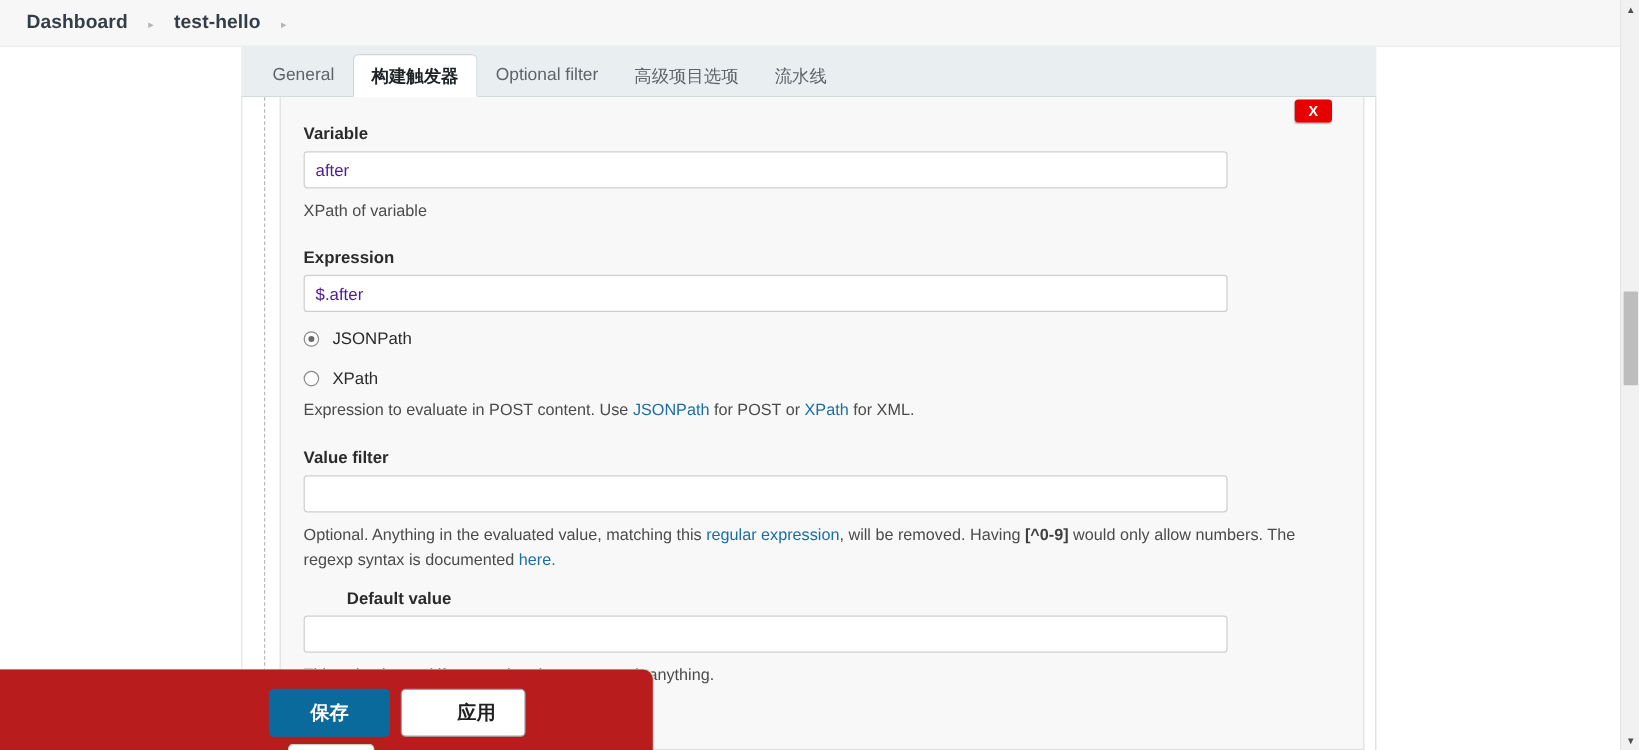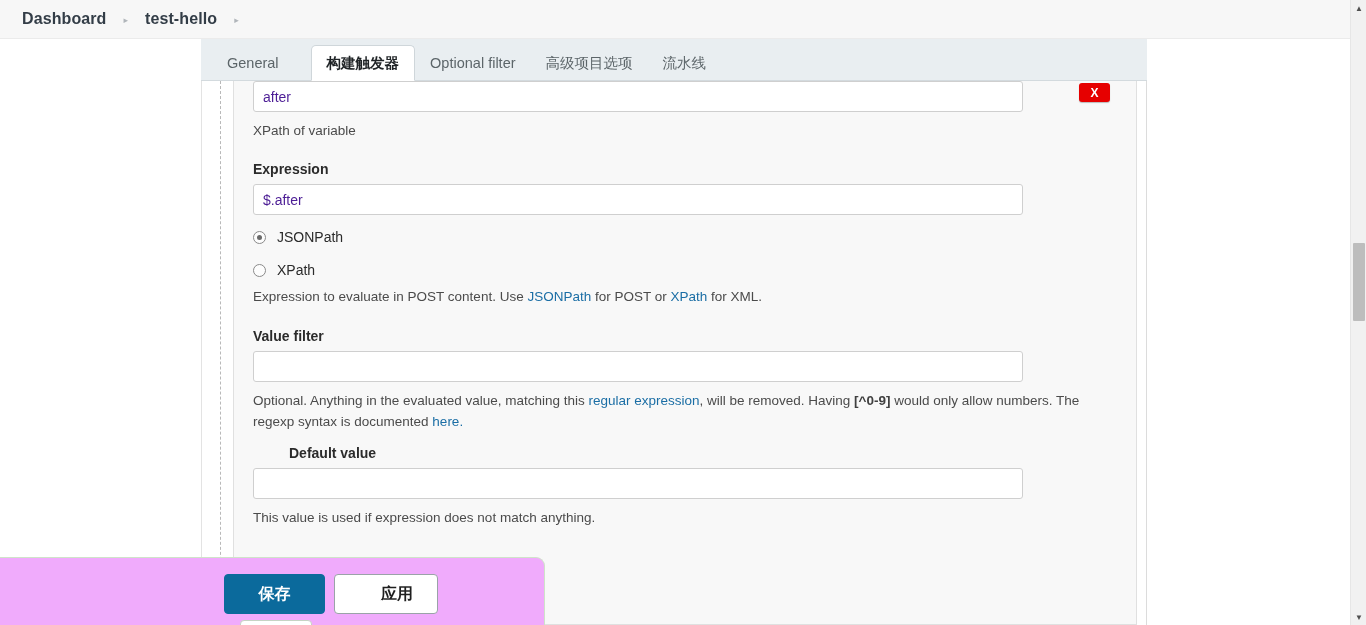--- a/index.html
+++ b/index.html
@@ -45,21 +45,21 @@
     font-size: 14.5px; color: #5c6569;
     padding: 0 15px; height: 34px;
     display: flex; align-items: center;
     white-space: nowrap; cursor: pointer;
   }
   .tab.active {
     background: #ffffff; color: #1f2326; font-weight: bold;
     border: 1px solid #cfd6da; border-bottom: 1px solid #ffffff;
     border-radius: 5px 5px 0 0;
     height: 36px; margin-bottom: -1px;
-    position: relative; z-index: 3; margin-left: 17px;
+    position: relative; z-index: 3;
   }
 
   
   .content {
     position: absolute; top: 81px; left: 201px;
     width: 946px; height: 544px;
     background: #ffffff;
     border-left: 1px solid #e3e3e3;
     border-right: 1px solid #dcdcdc;
   }
@@ -147,21 +147,21 @@
   }
   .radio-label {
     font-size: 14px; color: #2b2b2b;
     margin-left: 11px;
   }
 
   
   .save-bar {
     position: absolute; left: 0; top: 557px;
     width: 545px; height: 68px;
-    background: #f0abfc;
+    background: #b91c1c;
     border: 1px solid #cfe3c9;
     border-left: none; border-bottom: none;
     border-radius: 0 9px 0 0;
     z-index: 20;
   }
   .save-btn, .apply-btn {
     position: absolute; top: 16px;
     height: 40px;
     font-size: 16px; font-weight: bold;
     font-family: "Liberation Sans", sans-serif;
@@ -229,20 +229,21 @@
 
   <div class="content">
 
     <div class="param-panel">
 
       <div class="btn-delete">X</div>
 
       <div class="field-block">
 
         
+        <div class="field-label label-variable">Variable</div>
         <input class="text-input" type="text" value="after" style="">
         <div class="help-text">XPath of variable</div>
 
         
         <div class="field-label label-expression">Expression</div>
         <input class="text-input" type="text" value="$.after" style="">
 
         <div class="radio-row">
           <span class="radio-mark checked"></span>
           <span class="radio-label">JSONPath</span>

